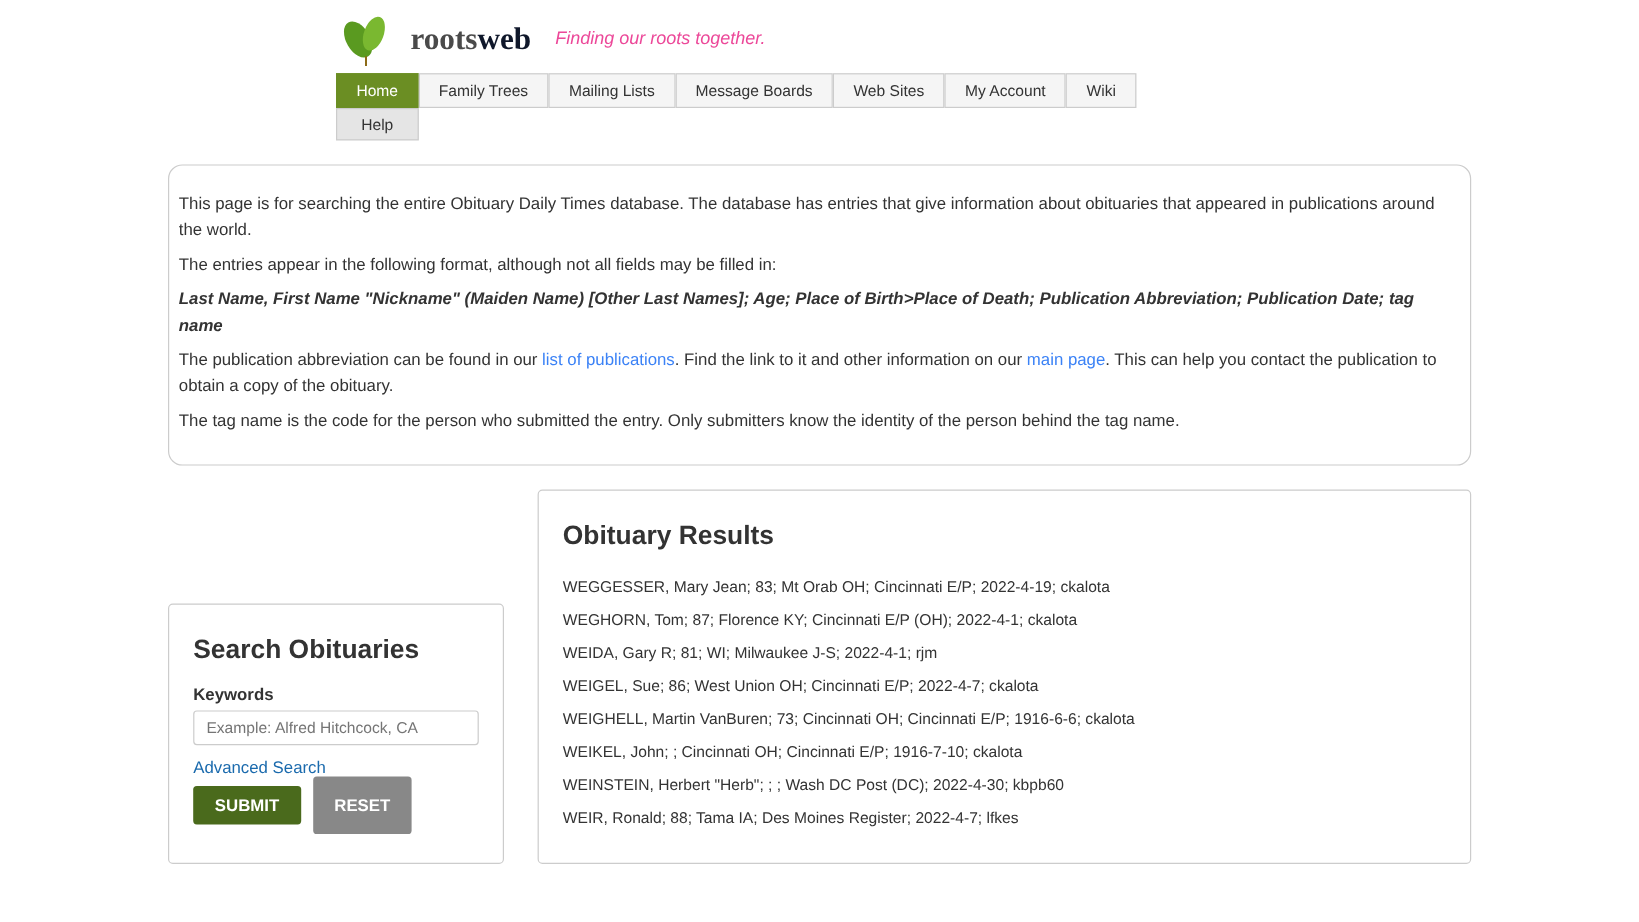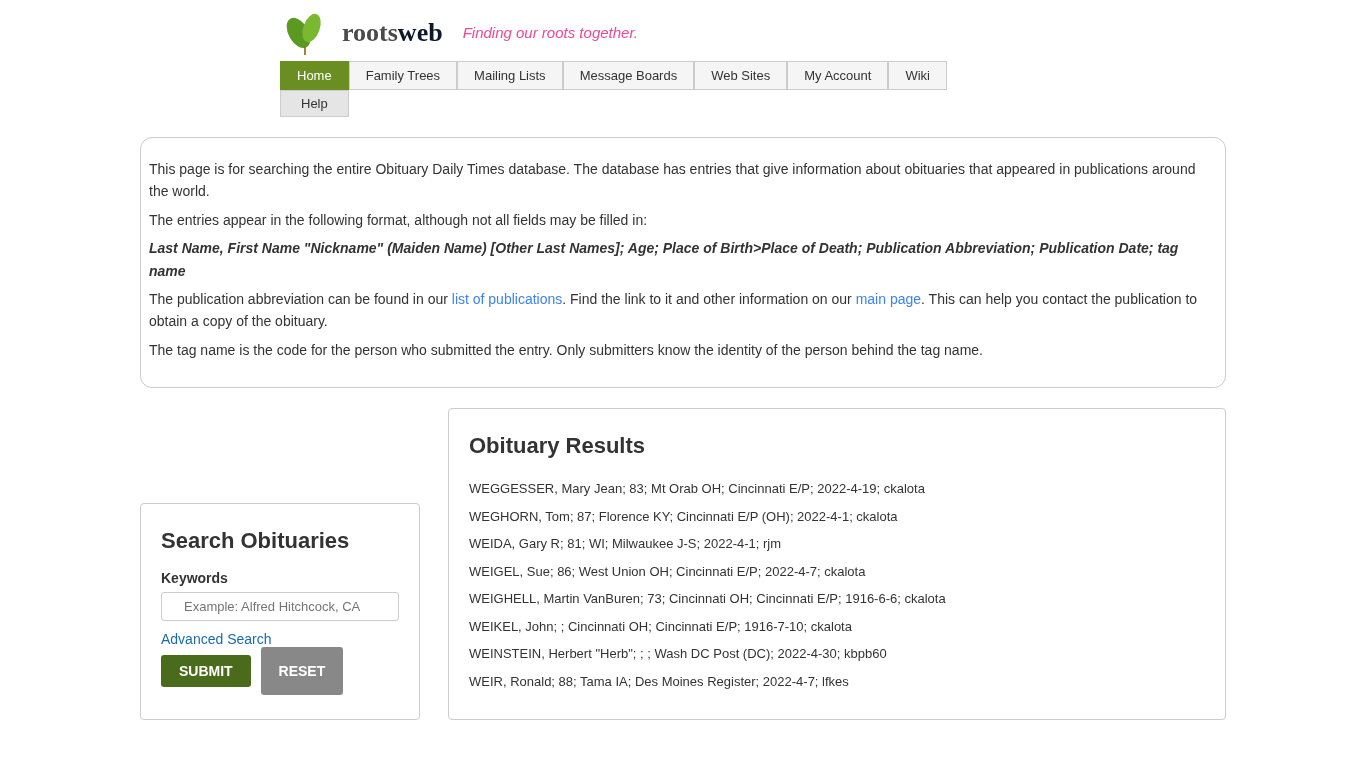--- a/index.html
+++ b/index.html
@@ -115,21 +115,21 @@
       color: #333;
     }
     #search-panel label {
       font-size: 14px;
       font-weight: bold;
       display: block;
       margin-bottom: 6px;
     }
     #search-panel input[type="text"] {
       width: 100%;
-      padding: 6px 22px;
+      padding: 6px 10px;
       border: 1px solid #ccc;
       border-radius: 3px;
       font-size: 13px;
       color: #aaa;
     }
     #advanced-search-link {
       display: block;
       margin-top: 10px;
       margin-bottom: 0;
       color: #1a6aad;

